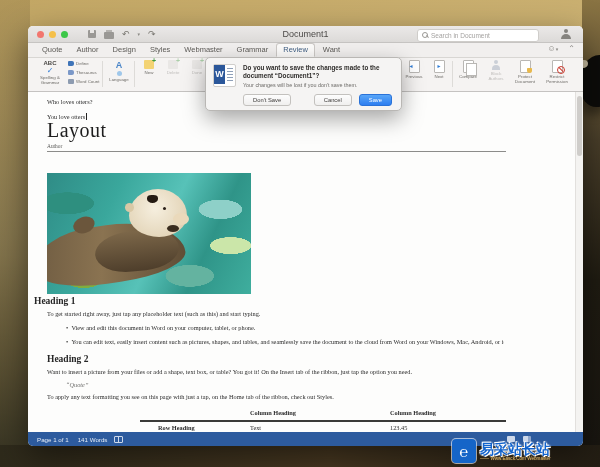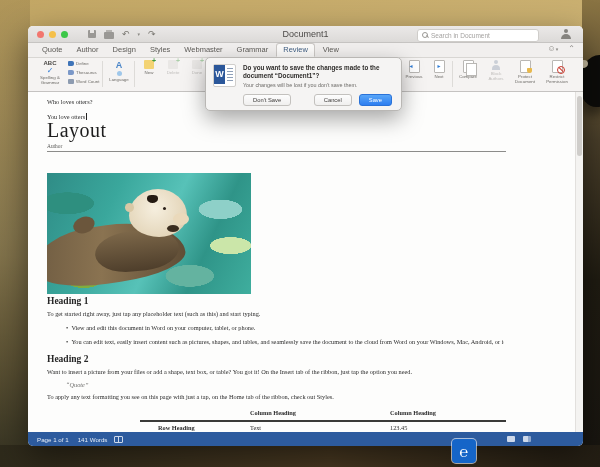--- a/index.html
+++ b/index.html
@@ -184,21 +184,21 @@
   </div>
 
   <div class="tabrow">
     <span class="tab">Quote</span>
     <span class="tab">Author</span>
     <span class="tab">Design</span>
     <span class="tab">Styles</span>
     <span class="tab">Webmaster</span>
     <span class="tab">Grammar</span>
     <span class="tab active">Review</span>
-    <span class="tab">View</span>
+    <span class="tab">Want</span>
     <div class="tab-right">
       <span>☺<span class="dd">▾</span></span>
       <span>⌃</span>
     </div>
   </div>
 
   <div class="ribbon">
     <div class="ritem" style="left:5px;width:34px;">
       <span class="abc">ABC</span>
       <span class="check">✓</span>
@@ -305,21 +305,21 @@
       <i class="ot-belly"></i>
       <i class="ot-paw"></i>
       <i class="ot-head"></i>
       <i class="ot-ear"></i>
       <i class="ot-nose"></i>
       <i class="ot-eye"></i>
       <i class="ot-muzzle"></i>
       <i class="ot-chin"></i>
     </div>
 
-    <div class="heading" style="left:19px;top:204px;">Heading 1</div>
+    <div class="heading" style="left:6px;top:204px;">Heading 1</div>
     <div class="t6" style="left:19px;top:218px;">To get started right away, just tap any placeholder text (such as this) and start typing.</div>
     <div class="bullet" style="left:38px;top:232px;"><span>•</span>&nbsp;&nbsp;<span>View and edit this document in Word on your computer, tablet, or phone.</span></div>
     <div class="bullet" style="left:38px;top:246px;width:438px;overflow:hidden;"><span>•</span>&nbsp;&nbsp;<span>You can edit text, easily insert content such as pictures, shapes, and tables, and seamlessly save the document to the cloud from Word on your Windows, Mac, Android, or iOS device.</span></div>
     <div class="heading" style="left:19px;top:262px;">Heading 2</div>
     <div class="t6" style="left:19px;top:276px;">Want to insert a picture from your files or add a shape, text box, or table? You got it! On the Insert tab of the ribbon, just tap the option you need.</div>
     <div class="quote" style="left:38px;top:289px;">“Quote”</div>
     <div class="t6" style="left:19px;top:301px;">To apply any text formatting you see on this page with just a tap, on the Home tab of the ribbon, check out Styles.</div>
 
     <div class="tblhead" style="left:222px;top:317px;">Column Heading</div>
     <div class="tblhead" style="left:362px;top:317px;">Column Heading</div>
@@ -339,13 +339,17 @@
     <span class="proof"></span>
     <div class="viewics">
       <span class="vic"></span>
       <span class="vic alt"></span>
     </div>
   </div>
 </div>
 
 <div class="wm">
   <div class="wm-logo">℮</div>
+  <div>
+    <div class="wm-text">易采站长站</div>
+    <div class="wm-sub">—— Www.Easck.Com Webmaster</div>
+  </div>
 </div>
 
 </body></html>

